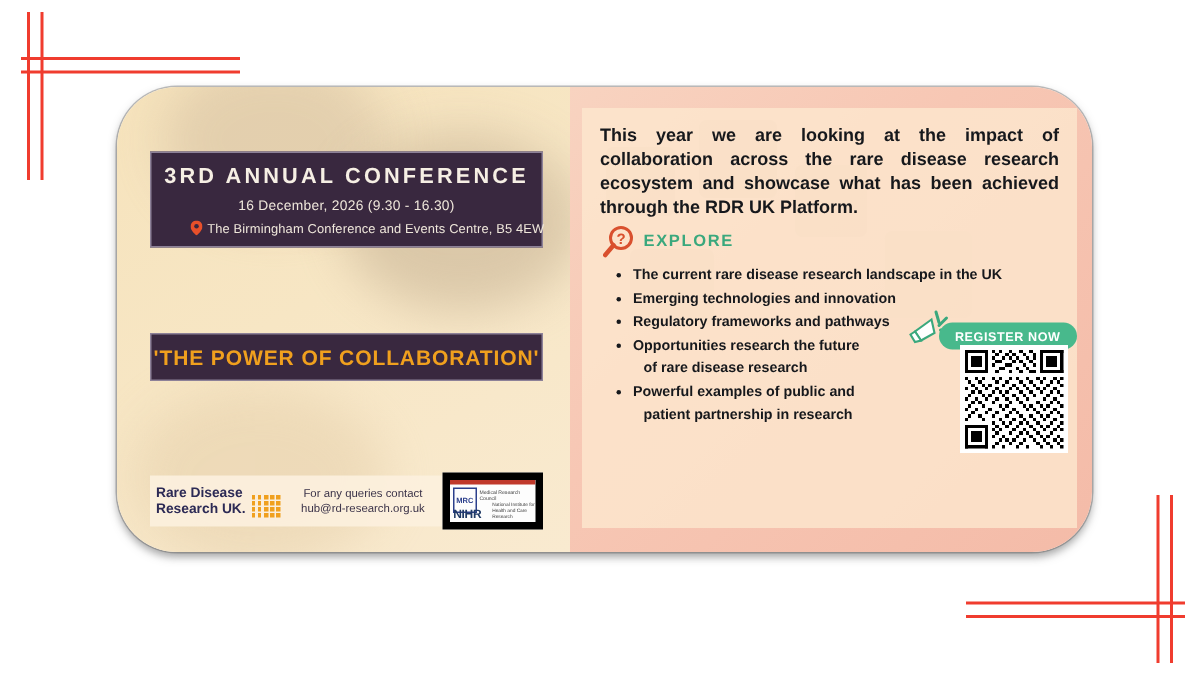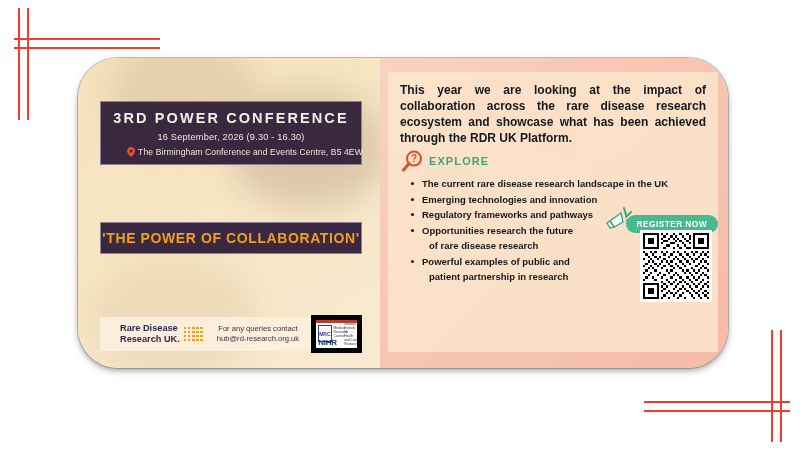--- a/index.html
+++ b/index.html
@@ -55,21 +55,21 @@
     display:flex;align-items:center;justify-content:center;z-index:3;
   }
   #theme-text{
     color:#f0a01e;font-size:14px;font-weight:bold;letter-spacing:.6px;white-space:nowrap;
   }
 
   #footer-bar{
     position:absolute;left:22px;bottom:17px;width:262px;height:34px;
     background:rgba(252,240,221,.92);display:flex;align-items:center;z-index:3;
   }
-  #rdr-logo{display:flex;align-items:center;gap:4px;padding-left:20px;}
+  #rdr-logo{display:flex;align-items:flex-end;gap:4px;padding-left:4px;}
   #rdr-logo-text{
     color:#2c2a55;font-size:9.2px;font-weight:bold;line-height:11px;white-space:nowrap;
   }
   #dot-grid{display:grid;grid-template-columns:repeat(5,2.6px);grid-auto-rows:2.6px;gap:1.5px;}
   #dot-grid i{background:#f0a01e;display:block;width:2.6px;height:2.6px;}
 
   #contact-block{margin-left:14px;text-align:center;}
   .contact-line{color:#3a3248;font-size:7.6px;line-height:10px;white-space:nowrap;}
 
   #nihr-logo{
@@ -140,22 +140,22 @@
 </div>
 
 <div id="poster-card">
 
   <div id="left-panel">
     <div class="blob" style="left:30px;top:-20px;width:150px;height:110px;background:#cdb79a;"></div>
     <div class="blob" style="left:150px;top:30px;width:160px;height:120px;background:#b9a487;"></div>
     <div class="blob" style="left:10px;top:200px;width:170px;height:120px;background:#e2cba6;"></div>
 
     <div id="header-banner">
-      <div id="conference-title">3RD POWER CONFERENCE</div>
-      <div id="conference-date">16 September, 2026  (9.30 - 16.30)</div>
+      <div id="conference-title">3RD ANNUAL CONFERENCE</div>
+      <div id="conference-date">16 December, 2026  (9.30 - 16.30)</div>
       <div id="venue-row">
         <svg width="8" height="10" viewBox="0 0 8 10">
           <path d="M4 0C1.8 0 0 1.8 0 4c0 2.9 4 6 4 6s4-3.1 4-6c0-2.2-1.8-4-4-4z" fill="#e8502a"></path>
           <circle cx="4" cy="3.9" r="1.5" fill="#39283f"></circle>
         </svg>
         <span id="venue-text">The Birmingham Conference and Events Centre, B5 4EW</span>
       </div>
     </div>
 
     <div id="theme-banner">

